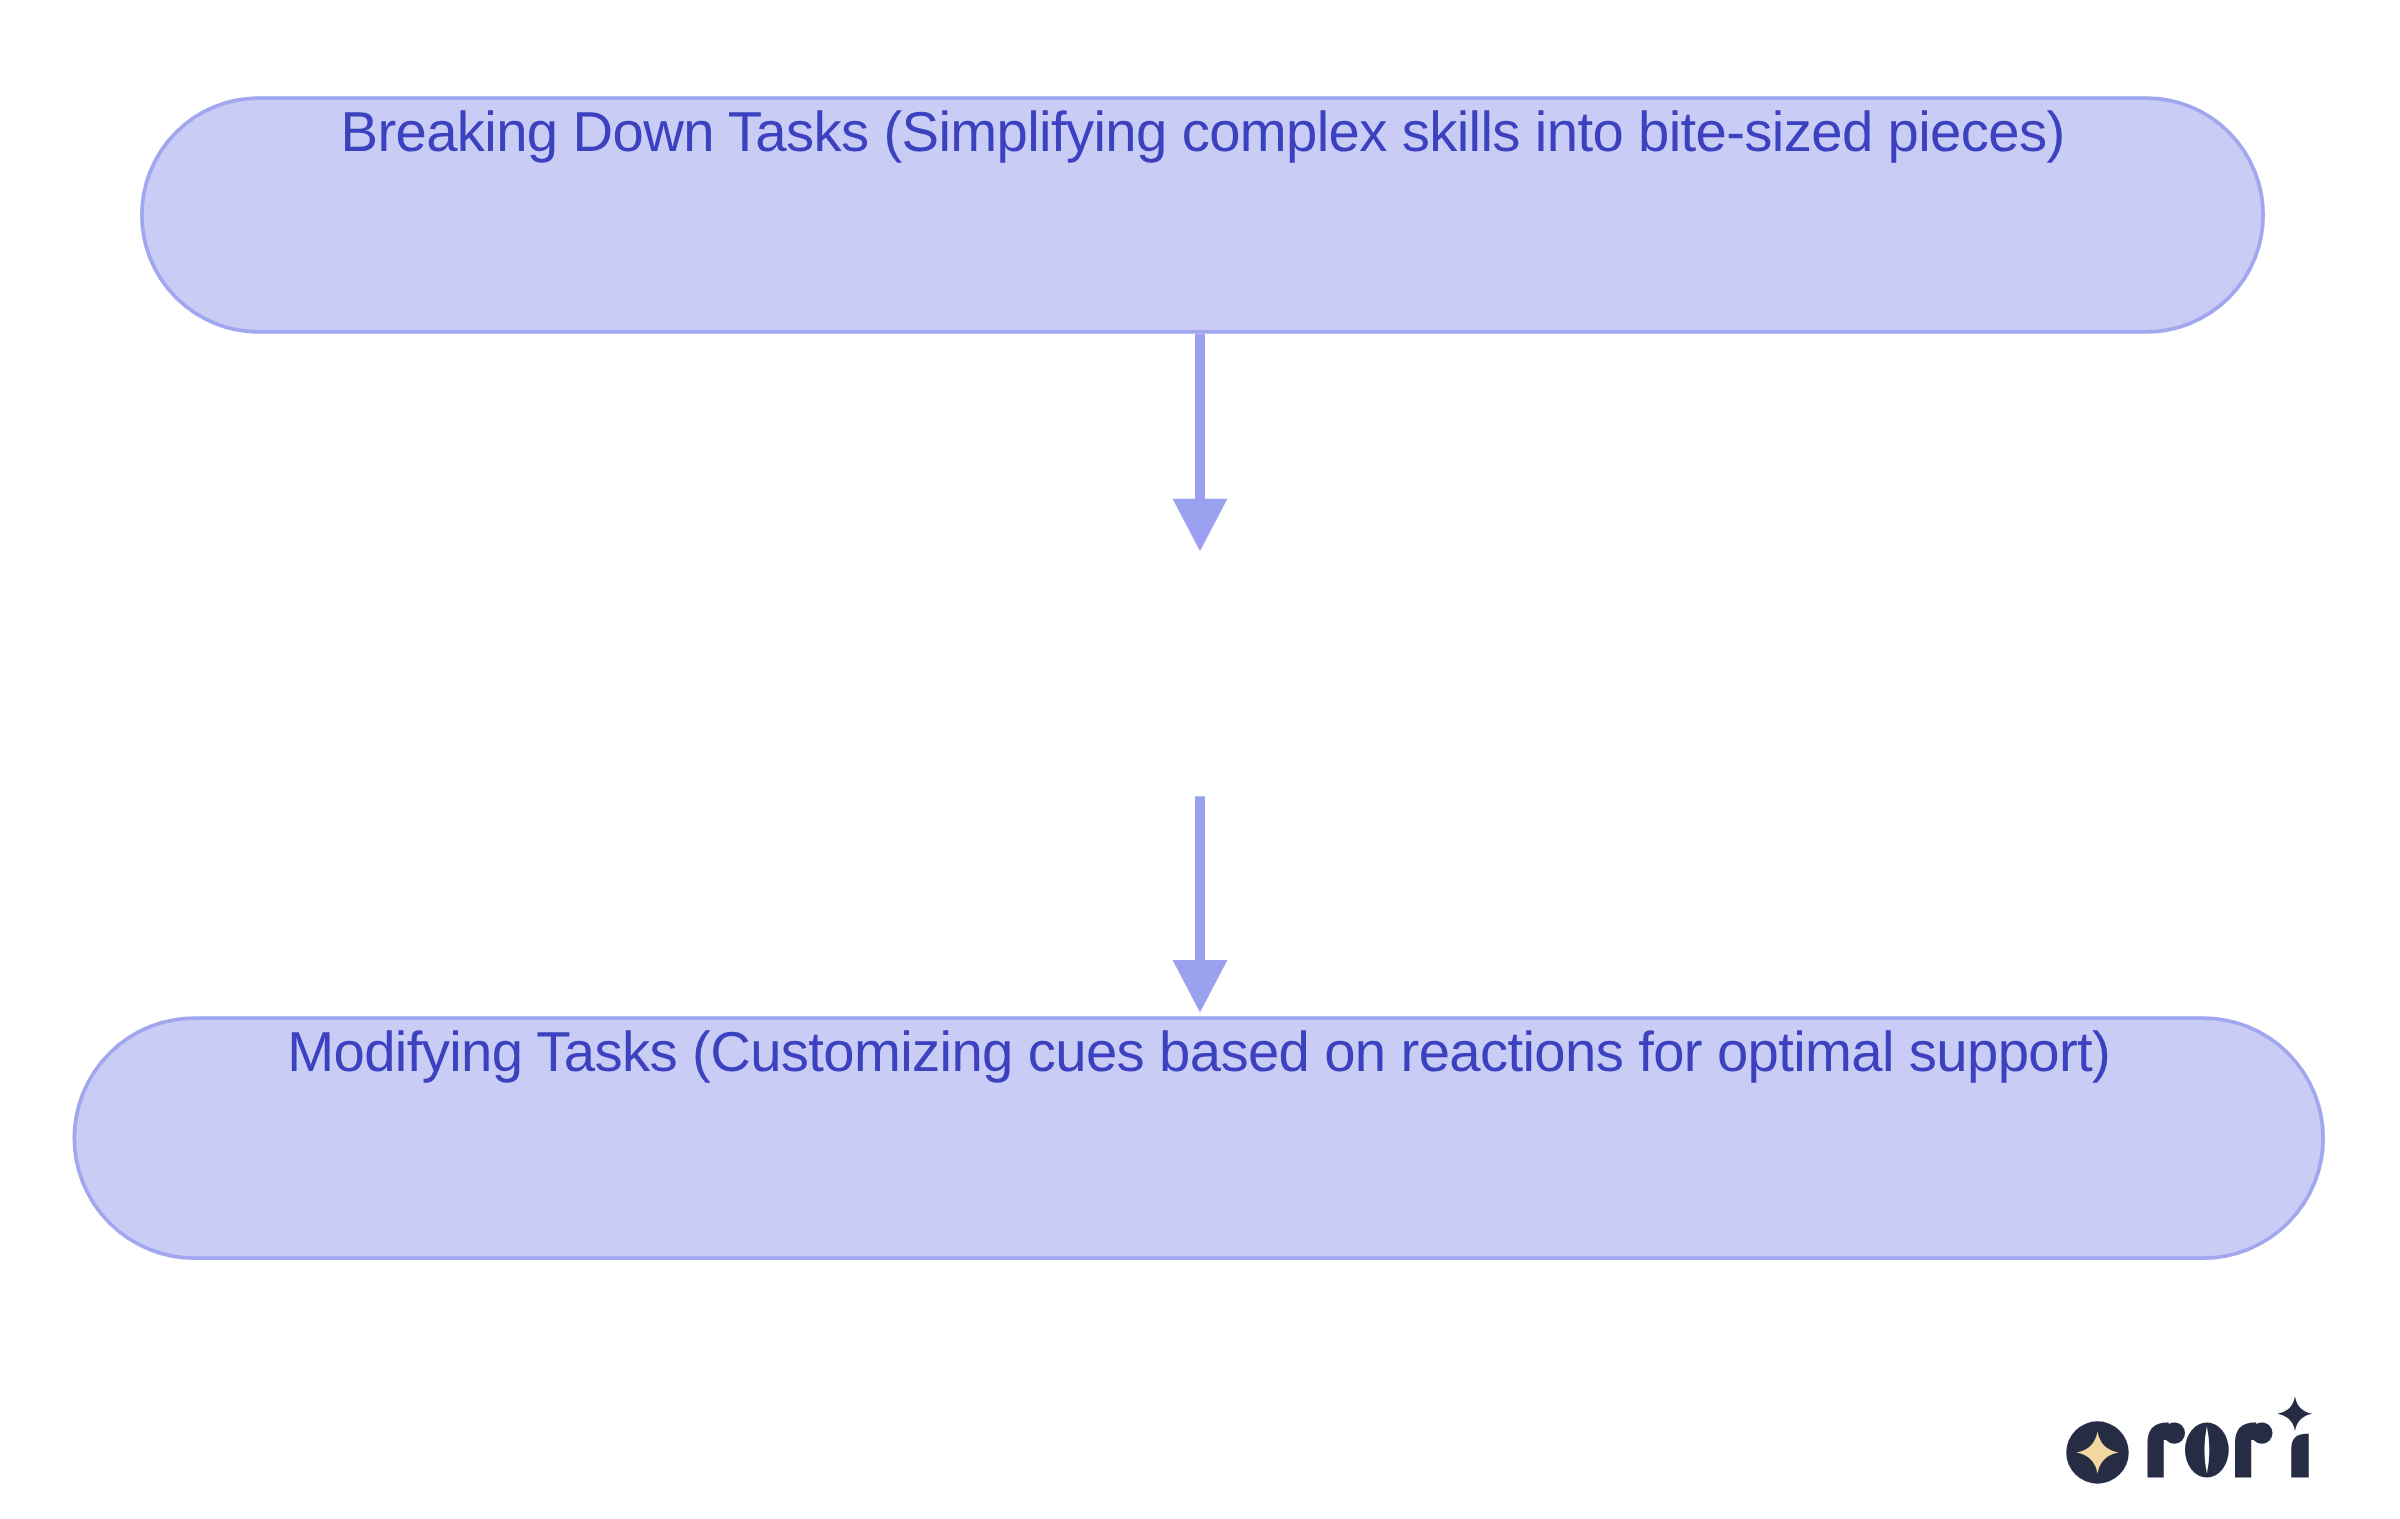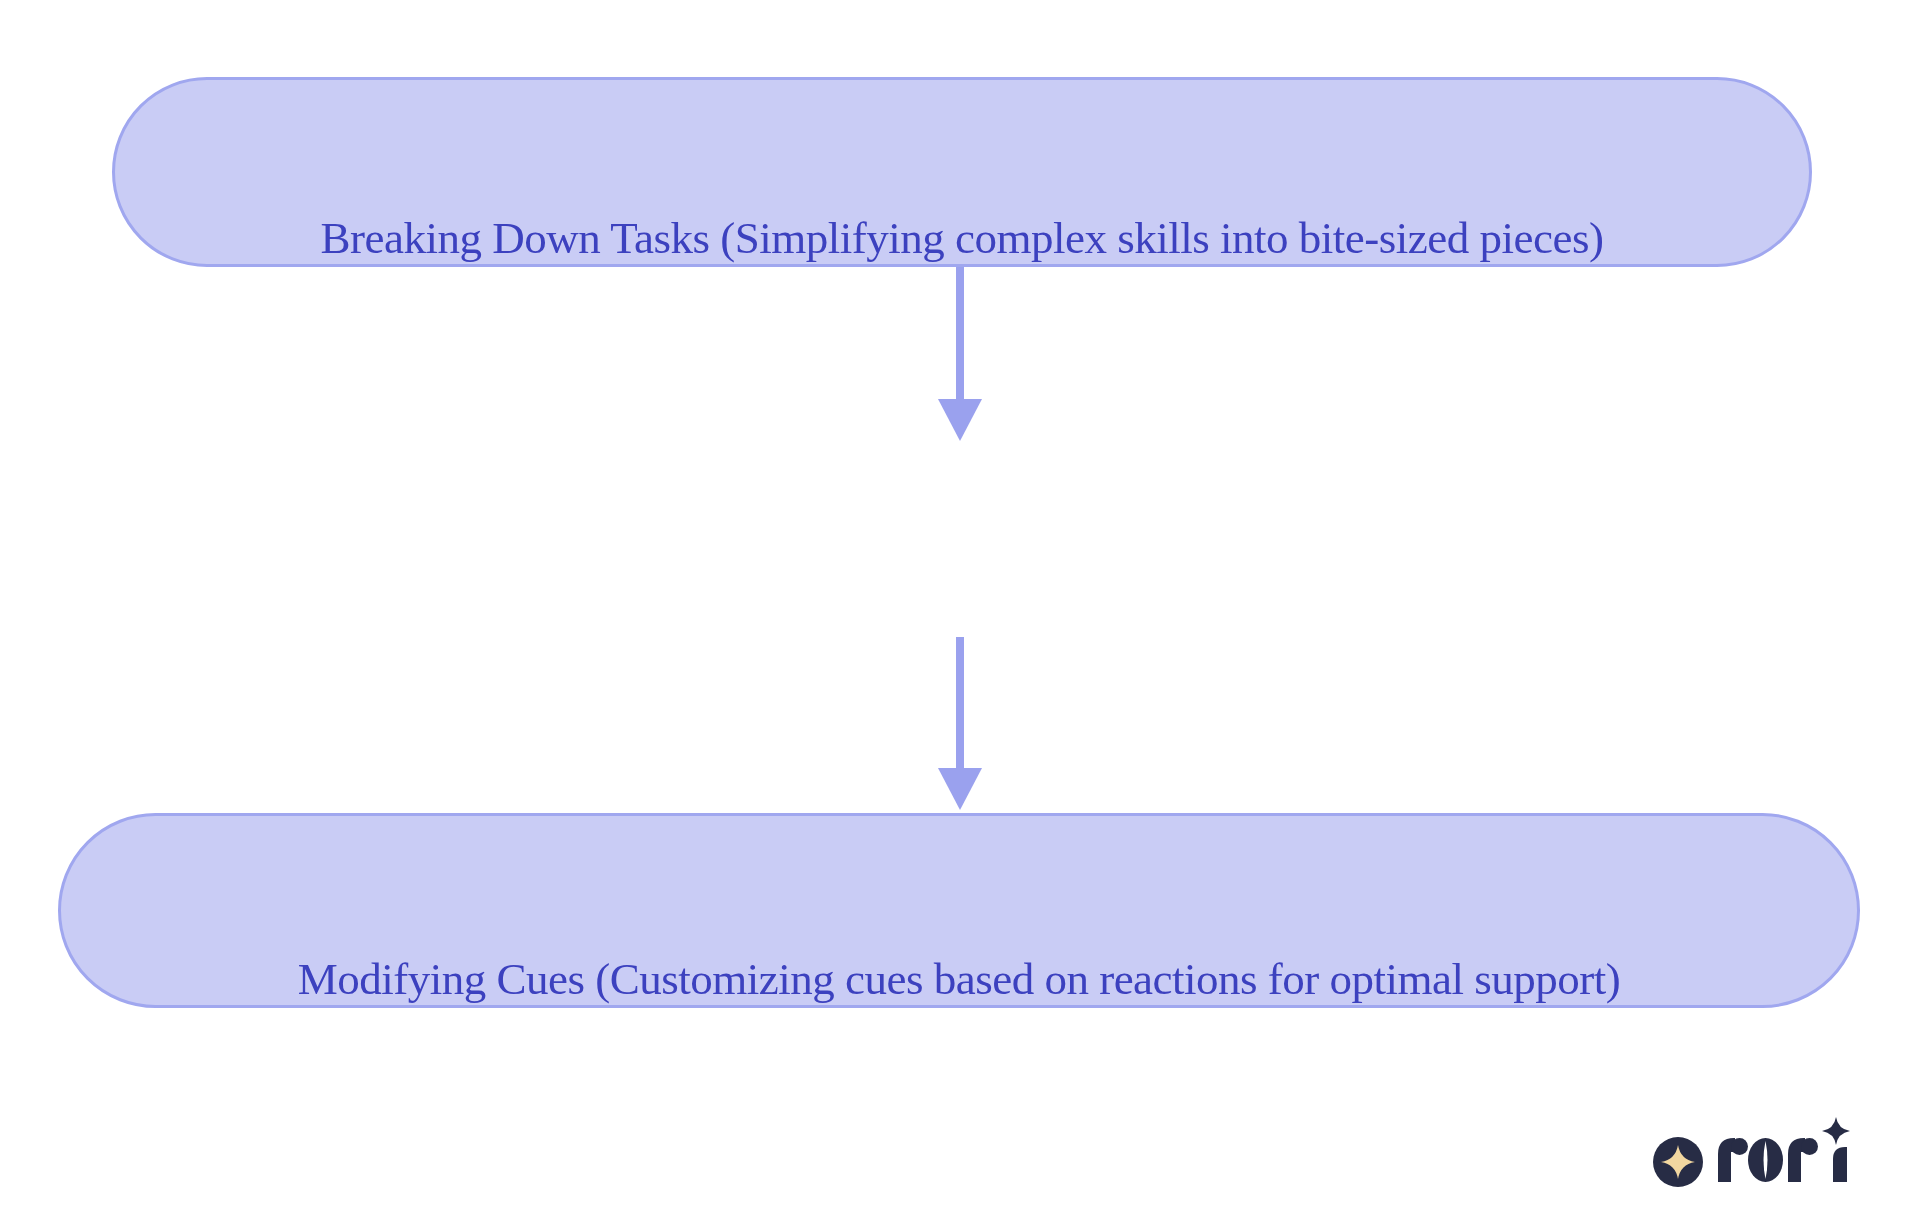--- a/index.html
+++ b/index.html
@@ -15,23 +15,22 @@
     background: #ffffff;
     overflow: hidden;
   }
   .node {
     position: absolute;
     box-sizing: border-box;
     background: #c9ccf5;
     border: 3px solid #a0a7ef;
     border-radius: 100px;
     display: flex;
-    align-items: flex-end;
+    align-items: flex-start;
     justify-content: center;
-    font-family: Liberation Serif, serif;
   }
   .node-0 { left: 112px; top: 77px;  width: 1700px; height: 190px; }
   .node-1 { left: 28px;  top: 443px; width: 1865px; height: 195px; }
   .node-2 { left: 58px;  top: 813px; width: 1802px; height: 195px; }
   .node-label {
     font-size: 45px;
     color: #3c41bf;
     text-align: center;
     white-space: nowrap;
     letter-spacing: -0.5px;
@@ -73,21 +72,21 @@
   </div>
 
   <div class="arrow-line arrow-line-0"></div>
   <div class="arrow-head arrow-head-0"></div>
 
 
   <div class="arrow-line arrow-line-1"></div>
   <div class="arrow-head arrow-head-1"></div>
 
   <div class="node node-2">
-    <span class="node-label">Modifying Cues (Customizing cues based on reactions for optimal support)</span>
+    <span class="node-label">Modifying Tasks (Customizing cues based on reactions for optimal support)</span>
   </div>
 
   <svg class="logo" viewBox="0 0 208 82" role="img" aria-label="rori">
 
     <circle cx="28" cy="50" r="25" fill="#272c45"></circle>
     <path d="M28,33 Q30.5,47.5 45,50 Q30.5,52.5 28,67 Q25.5,52.5 11,50 Q25.5,47.5 28,33 Z" fill="#f2d7a0"></path>
 
     <g fill="#272c45">
 
       <g transform="translate(68,26)">

